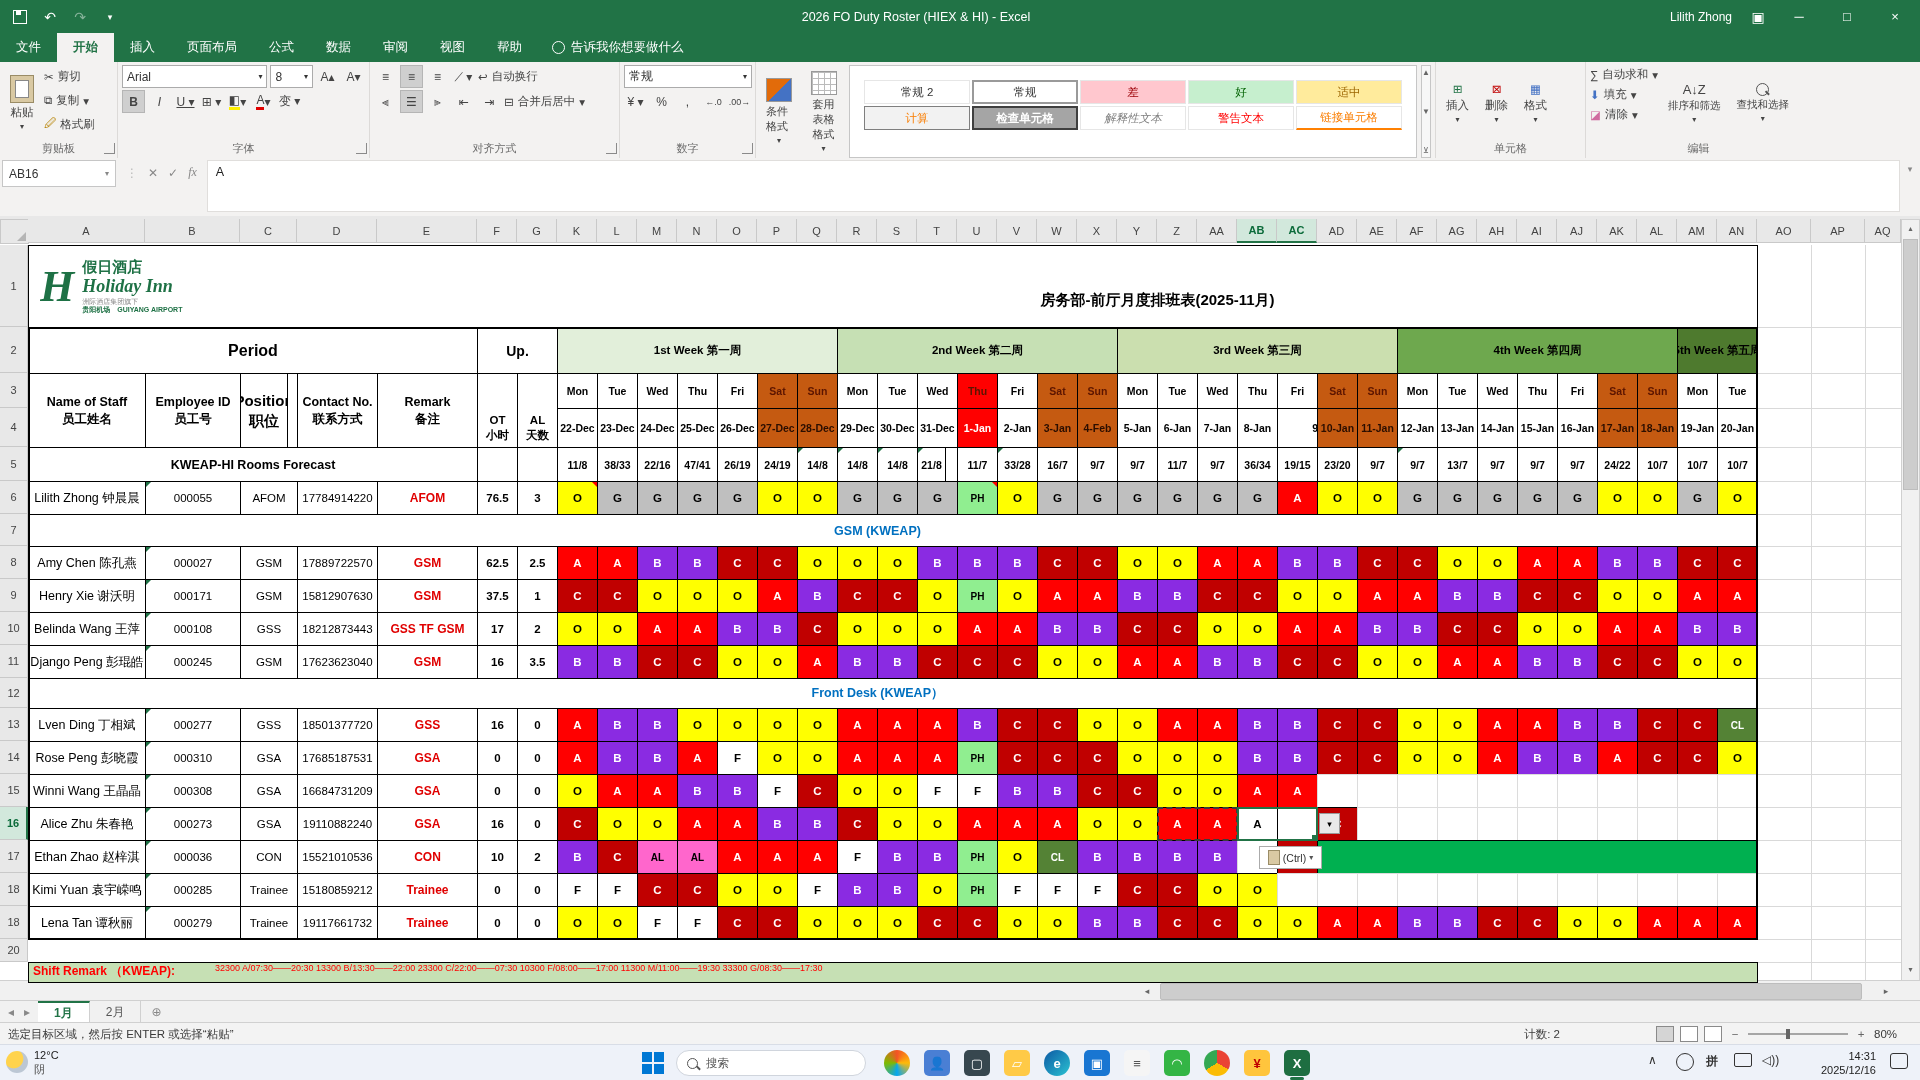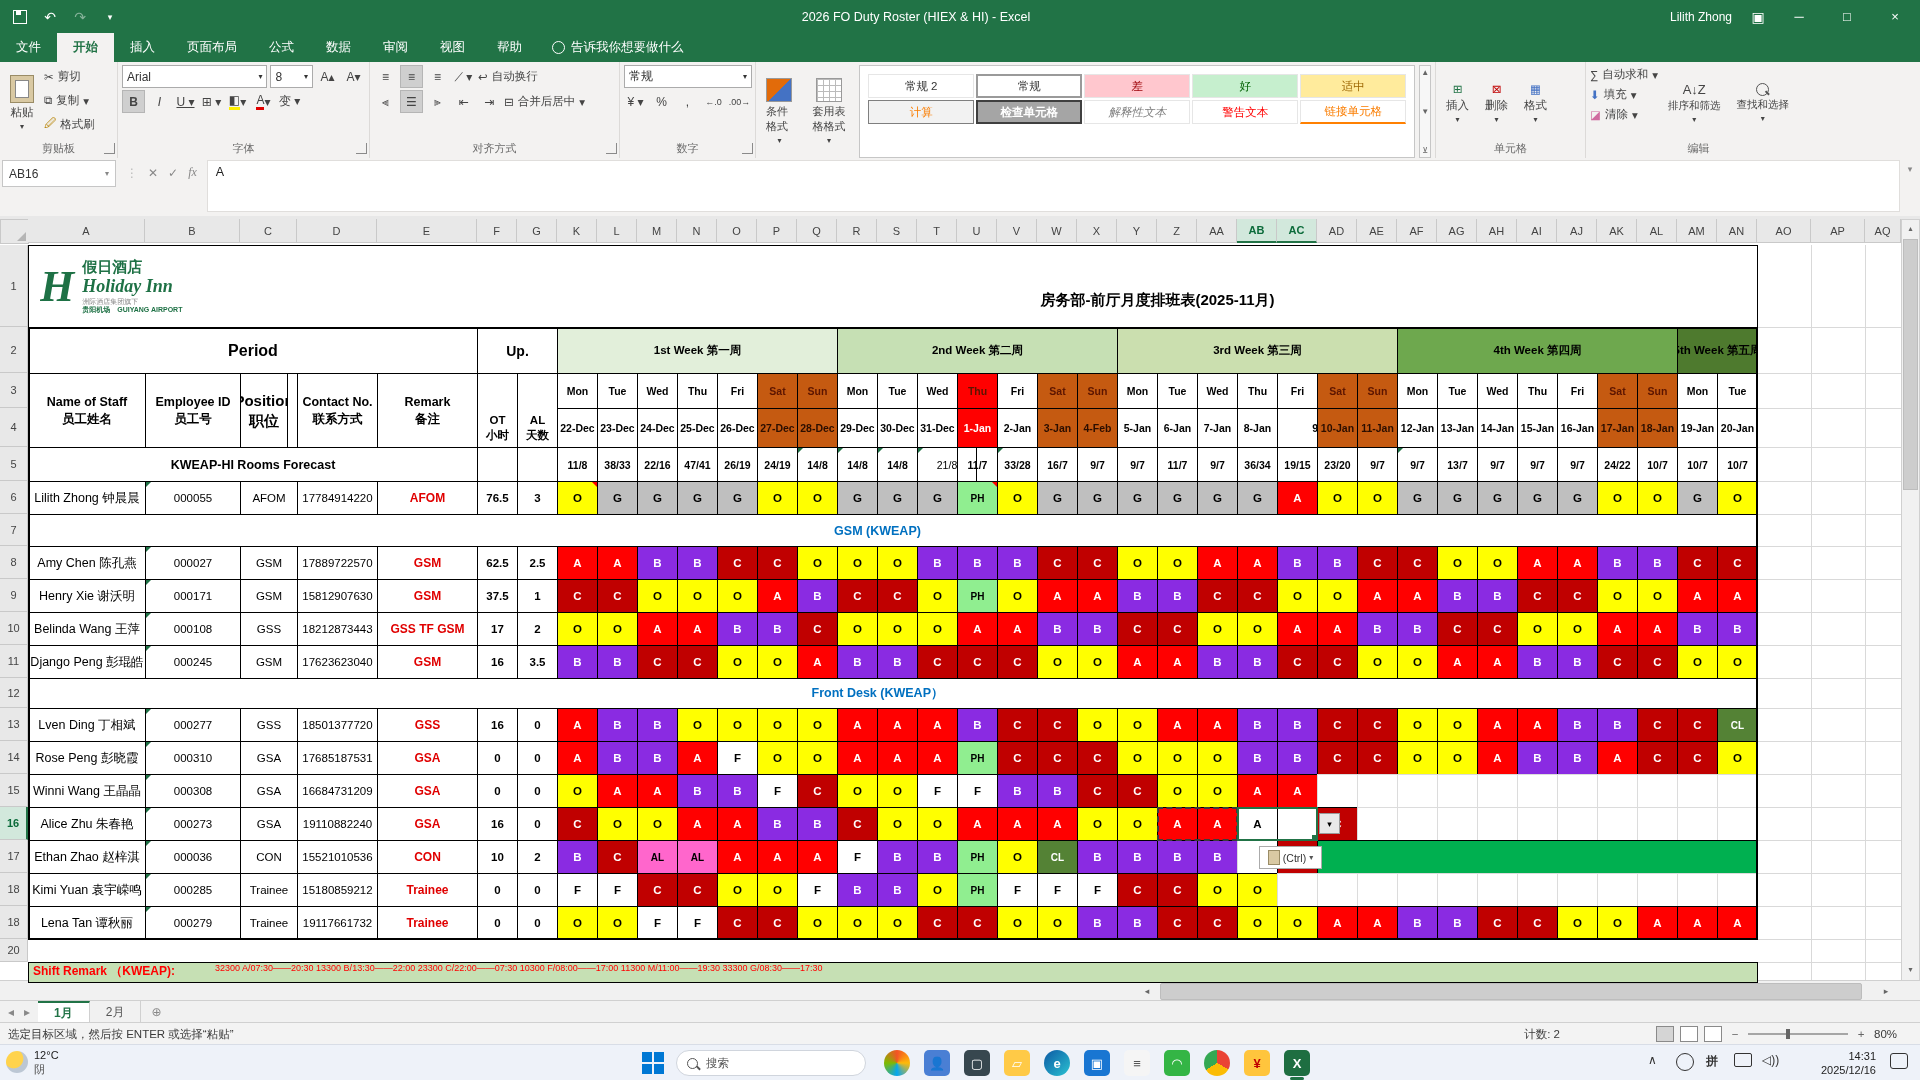--- a/index.html
+++ b/index.html
@@ -27,21 +27,21 @@
   .rg{display:flex;flex-direction:column;border-right:1px solid #dcdad8;box-sizing:border-box;}
   .rg-body{flex:1;display:flex;align-items:stretch;padding:3px 4px 0 4px;gap:4px;}
   .rg-label{height:17px;text-align:center;font-size:11px;color:#6a6a6a;position:relative;}
   .launcher{position:absolute;right:2px;top:2px;width:10px;height:10px;border-right:1px solid #8a8a8a;border-bottom:1px solid #8a8a8a;font-size:8px;color:#8a8a8a;}
   .bigbtn{display:flex;flex-direction:column;align-items:center;justify-content:center;font-size:11.5px;color:#444;padding:2px 6px;gap:2px;}
   .minirow{display:flex;align-items:center;gap:4px;font-size:11.5px;color:#444;height:23px;}
   .combo{background:#fff;border:1px solid #ababab;height:21px;display:flex;align-items:center;justify-content:space-between;padding:0 4px;font-size:12px;color:#333;}
   .tbtn{border:1px solid transparent;display:flex;align-items:center;justify-content:center;height:21px;min-width:21px;font-size:12px;color:#444;}
   .tbtn.sel{background:#cfcfcf;border-color:#b5b5b5;}
   .colcol{display:flex;flex-direction:column;justify-content:flex-start;gap:1px;}
-  .gallery{display:grid;grid-template-rows:24px 24px;grid-auto-flow:column;grid-auto-columns:106px;gap:2px;background:#fff;border:1px solid #c6c6c6;padding:8px;}
+  .gallery{display:grid;grid-template-rows:24px 24px;grid-auto-flow:column;grid-auto-columns:106px;gap:2px;background:#fff;border:1px solid #c6c6c6;padding:14px;}
   .gitem{display:flex;align-items:center;justify-content:center;font-size:11.5px;border:1px solid #e6e6e6;color:#333;overflow:hidden;white-space:nowrap;}
   .st-bad{background:#FFC7CE;color:#9C0006;}
   .st-good{background:#C6EFCE;color:#006100;}
   .st-neutral{background:#FFEB9C;color:#9C6500;}
   .st-calc{background:#F2F2F2;color:#FA7D00;border:1px solid #7f7f7f;}
   .st-check{background:#A5A5A5;color:#fff;border:2px solid #3f3f3f;font-weight:bold;}
   .st-explain{color:#7F7F7F;font-style:italic;}
   .st-warn{color:#FF0000;}
   .st-link{color:#FA7D00;border-bottom:2px double #FF8001;}
   .st-sel{border:2px solid #9a9a9a;}
@@ -451,21 +451,21 @@
       <div class="c" style="left: 797px; top: 408px; width: 41px; height: 40px; border: 1px solid rgb(0, 0, 0); background: rgb(197, 90, 17); color: rgb(43, 14, 0); font-size: 10.5px; font-weight: bold;">28-Dec</div>
       <div class="c" style="left: 797px; top: 447px; width: 41px; height: 35px; border: 1px solid rgb(0, 0, 0); font-size: 10.5px; font-weight: bold;">14/8<div class="ctl"></div></div>
       <div class="c" style="left: 837px; top: 373px; width: 41px; height: 36px; border: 1px solid rgb(0, 0, 0); background: rgb(255, 255, 255); color: rgb(0, 0, 0); font-size: 10.5px; font-weight: bold;">Mon</div>
       <div class="c" style="left: 837px; top: 408px; width: 41px; height: 40px; border: 1px solid rgb(0, 0, 0); background: rgb(255, 255, 255); color: rgb(0, 0, 0); font-size: 10.5px; font-weight: bold;">29-Dec</div>
       <div class="c" style="left: 837px; top: 447px; width: 41px; height: 35px; border: 1px solid rgb(0, 0, 0); font-size: 10.5px; font-weight: bold;">14/8<div class="ctl"></div></div>
       <div class="c" style="left: 877px; top: 373px; width: 41px; height: 36px; border: 1px solid rgb(0, 0, 0); background: rgb(255, 255, 255); color: rgb(0, 0, 0); font-size: 10.5px; font-weight: bold;">Tue</div>
       <div class="c" style="left: 877px; top: 408px; width: 41px; height: 40px; border: 1px solid rgb(0, 0, 0); background: rgb(255, 255, 255); color: rgb(0, 0, 0); font-size: 10.5px; font-weight: bold;">30-Dec</div>
       <div class="c" style="left: 877px; top: 447px; width: 41px; height: 35px; border: 1px solid rgb(0, 0, 0); font-size: 10.5px; font-weight: bold;">14/8<div class="ctl"></div></div>
       <div class="c" style="left: 917px; top: 373px; width: 41px; height: 36px; border: 1px solid rgb(0, 0, 0); background: rgb(255, 255, 255); color: rgb(0, 0, 0); font-size: 10.5px; font-weight: bold;">Wed</div>
       <div class="c" style="left: 917px; top: 408px; width: 41px; height: 40px; border: 1px solid rgb(0, 0, 0); background: rgb(255, 255, 255); color: rgb(0, 0, 0); font-size: 10.5px; font-weight: bold;">31-Dec</div>
-      <div class="c" style="left: 917px; top: 447px; width: 60px; height: 35px; border: 1px solid rgb(0, 0, 0); font-size: 10.5px; font-weight: normal;">21/8<div class="ctl"></div></div>
+      <div class="c" style="left: 917px; top: 447px; width: 29px; height: 35px; border: 1px solid rgb(0, 0, 0); font-size: 10.5px; font-weight: bold;">21/8<div class="ctl"></div></div>
       <div class="c" style="left: 957px; top: 373px; width: 41px; height: 36px; border: 1px solid rgb(0, 0, 0); background: rgb(255, 0, 0); color: rgb(92, 21, 0); font-size: 10.5px; font-weight: bold;">Thu</div>
       <div class="c" style="left: 957px; top: 408px; width: 41px; height: 40px; border: 1px solid rgb(0, 0, 0); background: rgb(255, 0, 0); color: rgb(255, 255, 255); font-size: 10.5px; font-weight: bold;">1-Jan</div>
       <div class="c" style="left: 957px; top: 447px; width: 41px; height: 35px; border: 1px solid rgb(0, 0, 0); font-size: 10.5px; font-weight: bold;">11/7</div>
       <div class="c" style="left: 997px; top: 373px; width: 41px; height: 36px; border: 1px solid rgb(0, 0, 0); background: rgb(255, 255, 255); color: rgb(0, 0, 0); font-size: 10.5px; font-weight: bold;">Fri</div>
       <div class="c" style="left: 997px; top: 408px; width: 41px; height: 40px; border: 1px solid rgb(0, 0, 0); background: rgb(255, 255, 255); color: rgb(0, 0, 0); font-size: 10.5px; font-weight: bold;">2-Jan</div>
       <div class="c" style="left: 997px; top: 447px; width: 41px; height: 35px; border: 1px solid rgb(0, 0, 0); font-size: 10.5px; font-weight: bold;">33/28<div class="ctl"></div></div>
       <div class="c" style="left: 1037px; top: 373px; width: 41px; height: 36px; border: 1px solid rgb(0, 0, 0); background: rgb(197, 90, 17); color: rgb(92, 21, 0); font-size: 10.5px; font-weight: bold;">Sat</div>
       <div class="c" style="left: 1037px; top: 408px; width: 41px; height: 40px; border: 1px solid rgb(0, 0, 0); background: rgb(197, 90, 17); color: rgb(43, 14, 0); font-size: 10.5px; font-weight: bold;">3-Jan</div>
       <div class="c" style="left: 1037px; top: 447px; width: 41px; height: 35px; border: 1px solid rgb(0, 0, 0); font-size: 10.5px; font-weight: bold;">16/7</div>
       <div class="c" style="left: 1077px; top: 373px; width: 41px; height: 36px; border: 1px solid rgb(0, 0, 0); background: rgb(197, 90, 17); color: rgb(92, 21, 0); font-size: 10.5px; font-weight: bold;">Sun</div>

